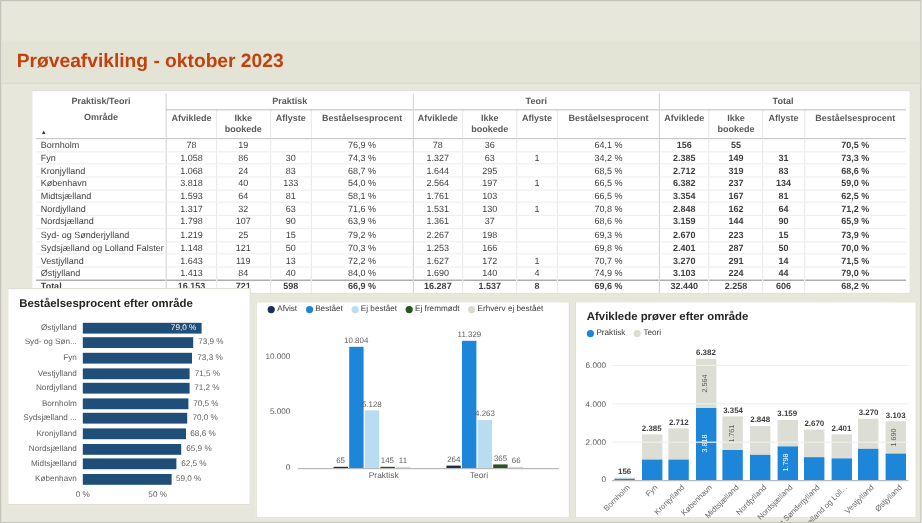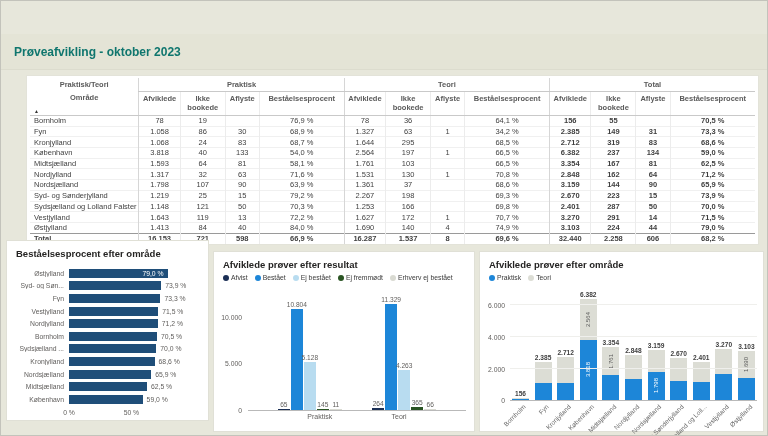--- a/index.html
+++ b/index.html
@@ -7,21 +7,21 @@
   .page { position:relative; width:768px; height:436px; background:#e7e7db; border:1px solid #c3c3bb; overflow:hidden; }
 
   
   .topbar { position:absolute; left:0; top:0; width:100%; height:33px; background:#24476b; display:flex; align-items:center; padding-left:10px; }
   .brandwrap { display:flex; align-items:flex-start; gap:6px; }
   .crown { width:18px; height:14px; }
   .brand { color:#fff; font-size:10.5px; letter-spacing:.2px; border-bottom:1px solid #fff; padding-bottom:3px; margin-top:3px; }
 
   
   .titlebar { position:absolute; left:0; top:33px; width:100%; height:36px; background:#e4e4d6; display:flex; align-items:center; padding-left:13px; border-bottom:1px solid #dcdcce; }
-  .pagetitle { color:#0f766e; font-size:12px; font-weight:bold; }
+  .pagetitle { color:#c2410c; font-size:16px; font-weight:bold; }
 
   
   .table-panel { position:absolute; left:25px; top:74px; width:733px; height:170px; background:#fff; border:1px solid #e3e3d9; padding:2px 3px; }
   table { width:100%; border-collapse:collapse; table-layout:fixed; font-size:7.5px; color:#3f3f3f; }
   .col-name { width:15%; } .col-a { width:5.7%; } .col-b { width:6.2%; } .col-c { width:4.7%; } .col-d { width:11.7%; }
   th, td { border-left:1px solid #ececec; }
   tr > th:first-child, tr > td:first-child { border-left:none; }
   .gstart { border-left:1px solid #d6d6d6 !important; }
   .ghead { text-align:center; font-weight:bold; color:#5a5a5a; font-size:7.5px; padding:2px 0 2px; border-bottom:1px solid #c9c9c9; }
   .shead { text-align:center; font-weight:bold; color:#5a5a5a; font-size:7.5px; vertical-align:top; padding:2px 1px 3px; line-height:1.2; border-bottom:1px solid #c9c9c9; }
@@ -155,21 +155,21 @@
             <td class="num-cell bold gstart">156</td>
             <td class="num-cell bold">55</td>
             <td class="num-cell bold"></td>
             <td class="num-cell bold">70,5 %</td>
           </tr>
           <tr>
             <td class="name-cell">Fyn</td>
             <td class="num-cell gstart">1.058</td>
             <td class="num-cell">86</td>
             <td class="num-cell">30</td>
-            <td class="num-cell">68,9 %</td>
+            <td class="num-cell">74,3 %</td>
             <td class="num-cell gstart">1.327</td>
             <td class="num-cell">63</td>
             <td class="num-cell">1</td>
             <td class="num-cell">34,2 %</td>
             <td class="num-cell bold gstart">2.385</td>
             <td class="num-cell bold">149</td>
             <td class="num-cell bold">31</td>
             <td class="num-cell bold">73,3 %</td>
           </tr>
           <tr>
@@ -407,21 +407,20 @@
           </div>
         </div>
       </div>
     <div class="haxis">
         <span style="left: 0%;">0 %</span>
         <span style="left: 47.619%;">50 %</span>
       </div>
   </div>
 
   <div class="panel panel-mid">
-    <h3>Afviklede prøver efter resultat</h3>
     <div class="legend">
         <div class="litem">
           <span class="ldot" style="background: rgb(27, 47, 85);"></span>
           <span class="lname">Afvist</span>
         </div>
         <div class="litem">
           <span class="ldot" style="background: rgb(29, 134, 216);"></span>
           <span class="lname">Bestået</span>
         </div>
         <div class="litem">

